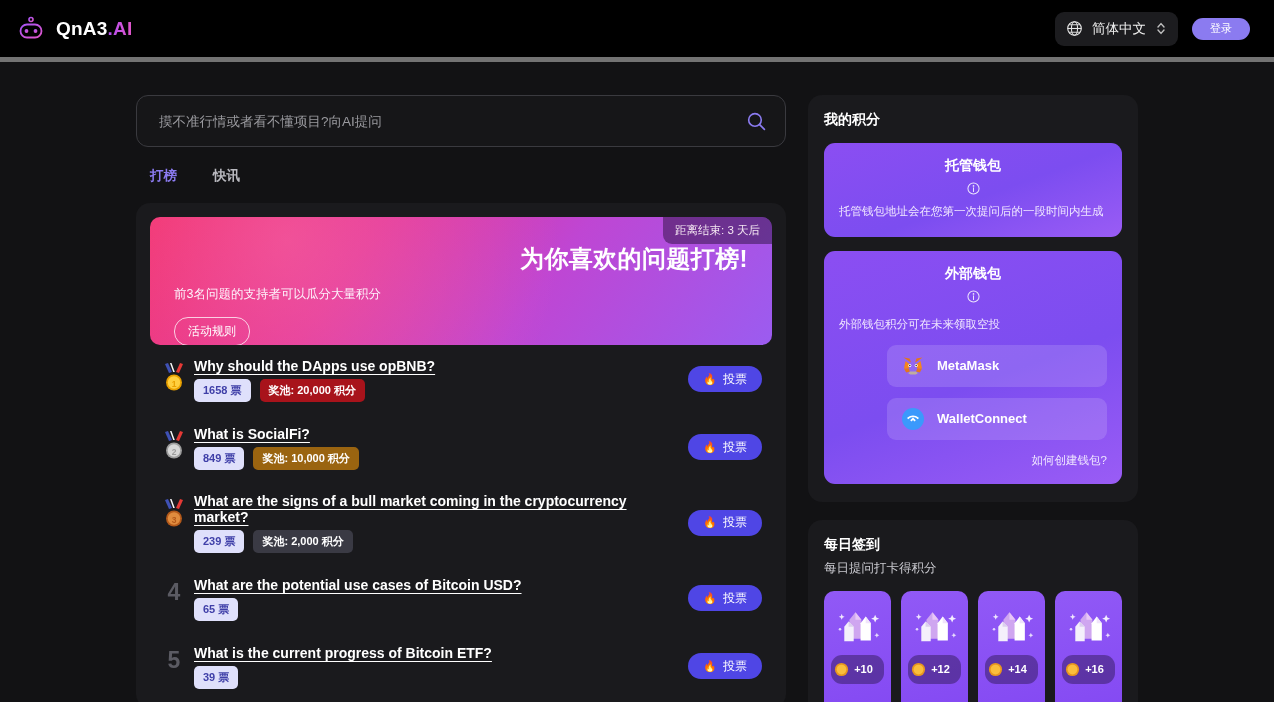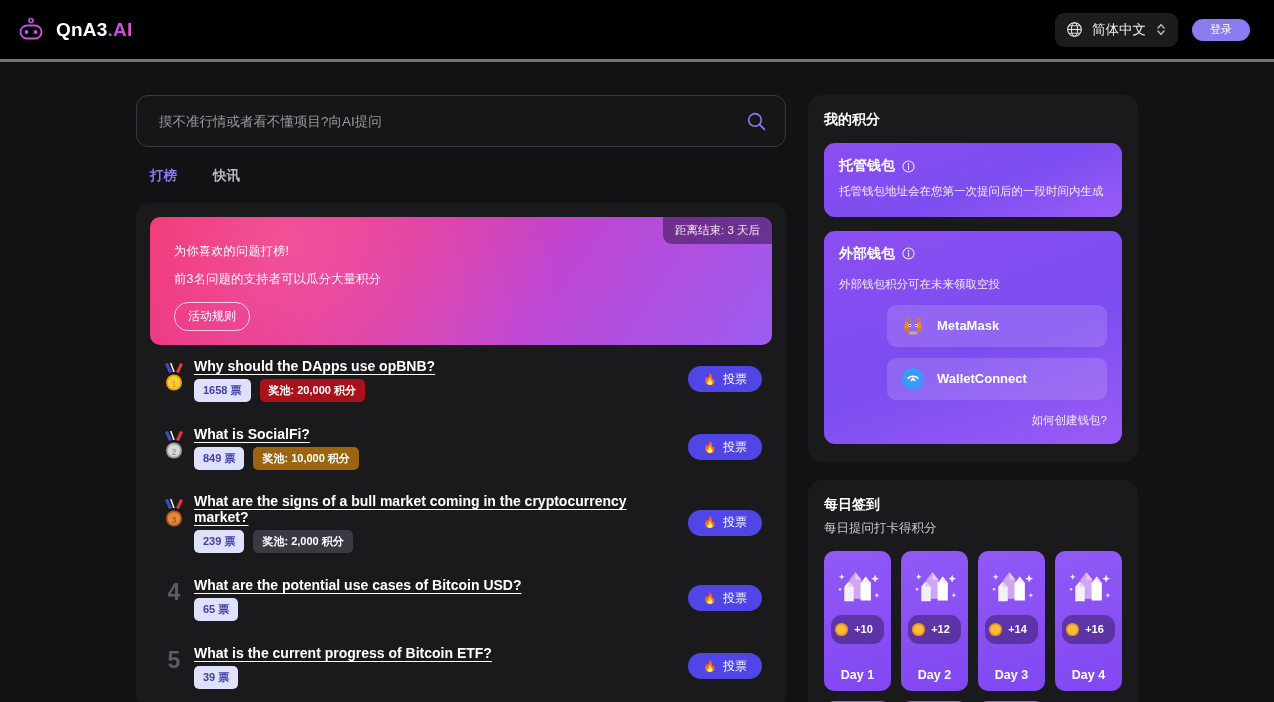--- a/index.html
+++ b/index.html
@@ -11,21 +11,21 @@
     color:#ffffff;
   }
 
   
   .topbar{
     height:62px; width:100%;
     background:#000000;
     display:flex; align-items:center;
     padding:0 24px 0 16px;
     position:relative;
-    border-bottom:3px solid #737373;
+    border-bottom:5px solid #737373;
   }
   .brand{ display:flex; align-items:center; gap:10px; }
   .brand-logo{ width:30px; height:30px; display:block; }
   .brand-text{ font-size:19px; font-weight:700; letter-spacing:.2px; }
   .brand-text .ai{
     background:linear-gradient(90deg,#b14ef7,#e055c9);
     -webkit-background-clip:text; background-clip:text; color:transparent;
   }
   .topbar-right{ margin-left:auto; display:flex; align-items:center; gap:14px;justify-content:center; }
   .lang-select{
@@ -91,21 +91,21 @@
     padding:26px 24px;
     overflow:hidden;
   }
   .banner-countdown{
     position:absolute; top:0; right:0;
     background:rgba(20,5,30,.42);
     border-bottom-left-radius:9px;
     font-size:11.5px; color:#f4e6f2;
     padding:6px 12px;
   }
-  .banner-title{ font-size:12px; font-weight:400; letter-spacing:.4px; }
+  .banner-title{ font-size:24px; font-weight:700; letter-spacing:.4px;text-align:right; }
   .banner-sub{ font-size:12.5px; margin-top:11px; color:#fdf2fb; }
   .banner-rules{
     margin-top:14px; display:inline-block;
     border:1px solid rgba(255,255,255,.75);
     border-radius:14px; font-size:12px;
     padding:5px 13px; cursor:pointer; color:#fff;
   }
 
   
   .rank-row{
@@ -156,21 +156,21 @@
   }
   .panel + .panel{ margin-top:18px; }
   .panel-title{ font-size:14px; font-weight:700; color:#fff; }
   .panel-sub{ font-size:12.5px; color:#c9c9cf; margin-top:6px; }
 
   .wallet-card{
     border-radius:11px; padding:14px 15px 16px 15px;
     background:linear-gradient(160deg,#8b4ef2 0%,#7c4df0 55%,#9a5cf5 100%);
     margin-top:14px;
   }
-  .wallet-head{ display:flex; align-items:center; gap:7px; }
+  .wallet-head{ display:flex; align-items:center; gap:7px;flex-direction:column; }
   .wallet-name{ font-size:14px; font-weight:700; color:#fff; }
   .info-icon{ width:13px; height:13px; display:block; opacity:.85; }
   .wallet-desc{ font-size:11.5px; color:#f0e7ff; margin-top:8px; line-height:1.55; }
   .wallet-desc.tight{ margin-top:13px; }
 
   .wallet-opt{
     display:flex; align-items:center; gap:12px;
     background:rgba(255,255,255,.14);
     border-radius:9px; height:42px;
     padding:0 14px; margin-top:11px; cursor:pointer;margin-left:48px;

